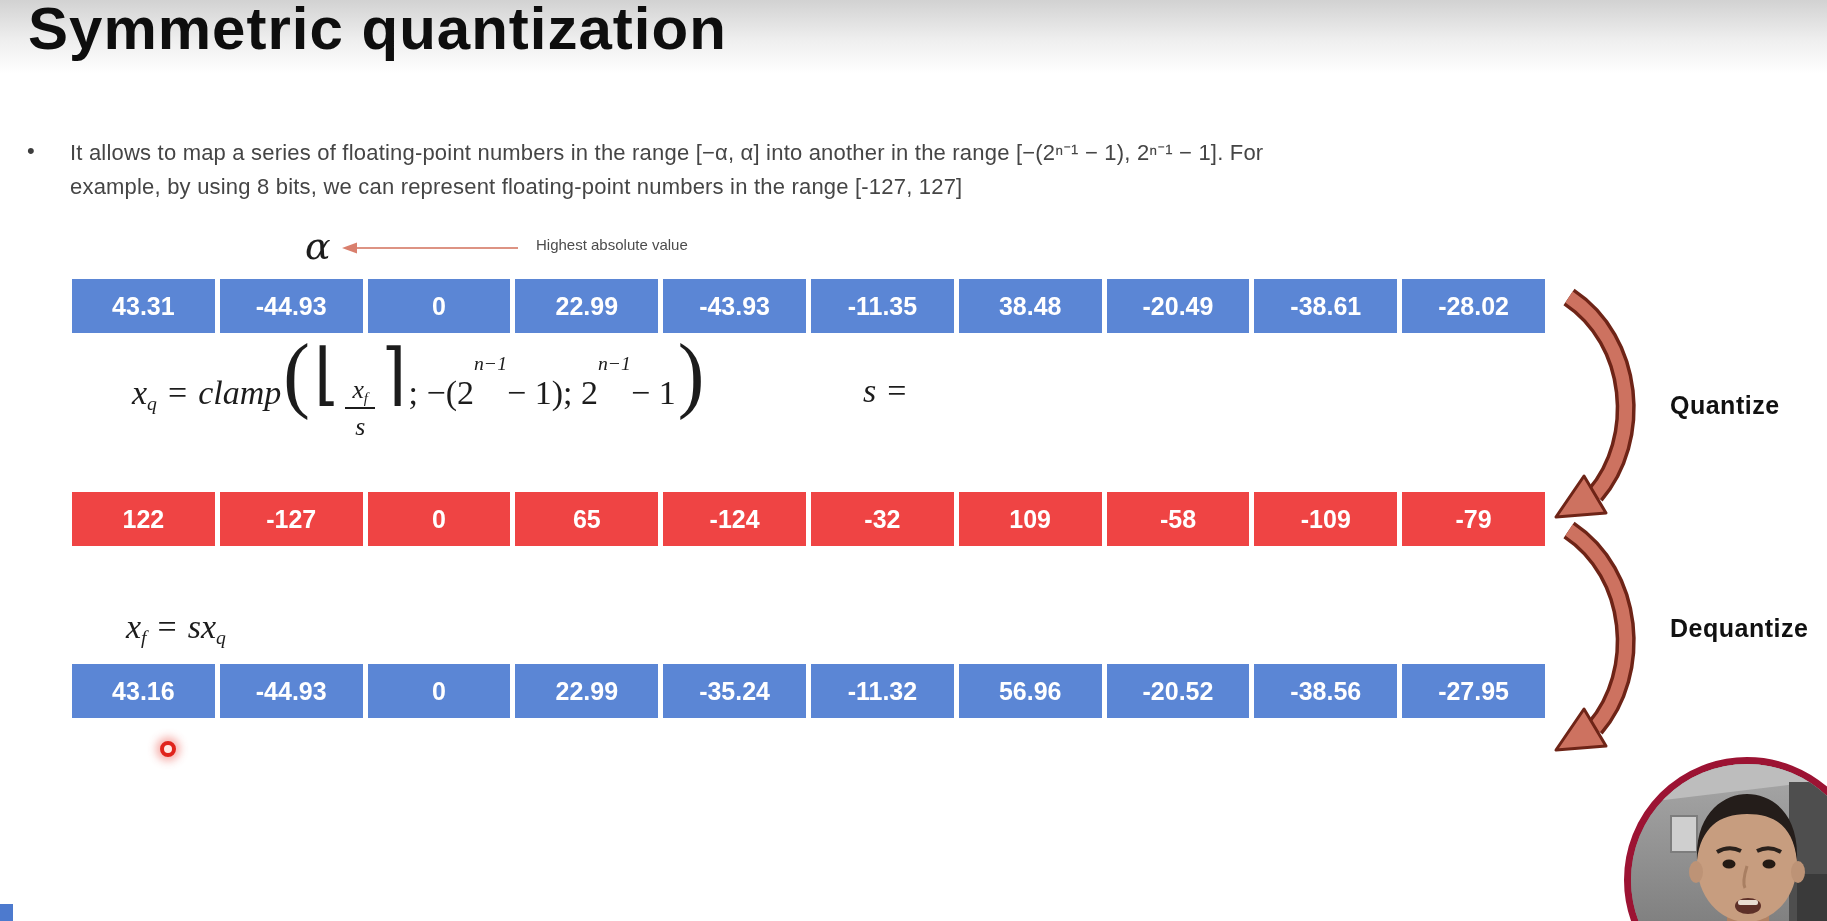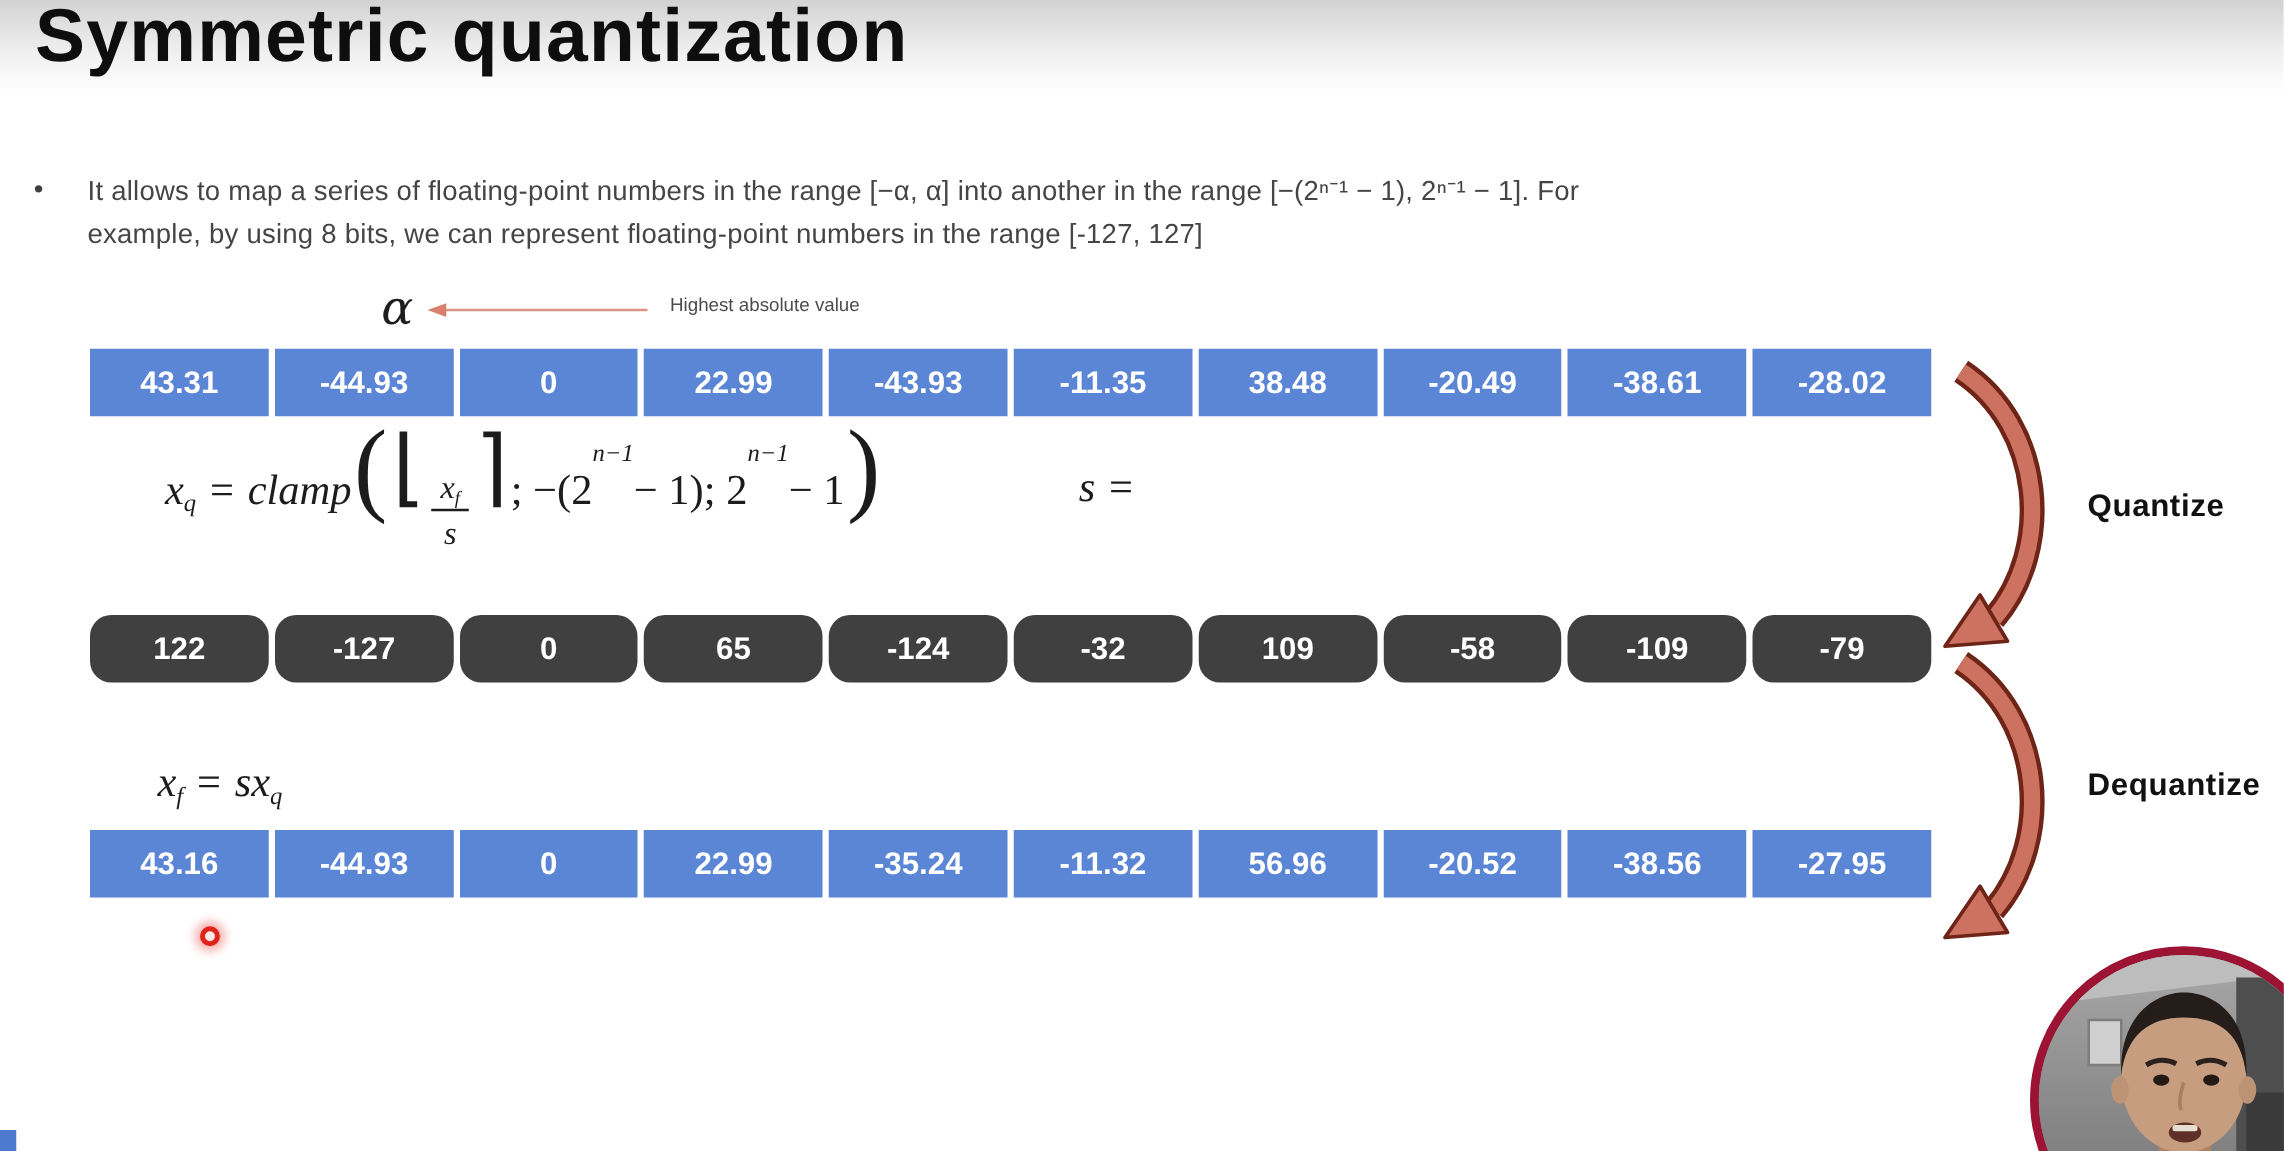--- a/index.html
+++ b/index.html
@@ -45,21 +45,21 @@
     display:flex; gap:5px;
   }
   .row-1 { top:279px; }
   .row-2 { top:492px; }
   .row-3 { top:664px; }
   .cell {
     flex:1; display:flex; align-items:center; justify-content:center;
     color:#ffffff; font-weight:700; font-size:25px;
   }
   .blue .cell   { background:#5b86d5; }
-  .orange .cell { background:#404040;border-radius:17px; }
+  .orange .cell { background:#ef4444; }
 
   
   .formula {
     position:absolute; display:flex; align-items:flex-start;
     font-family:Liberation Serif, serif; color:#1c1c1c;margin-left:40px;
   }
   .it { font-style:italic; }
   .up { font-style:normal; }
   .sb { font-size:.58em; position:relative; top:.32em; line-height:0; font-style:italic; }
   .sp { font-size:.58em; position:relative; top:-.55em; line-height:0; font-style:italic; }

